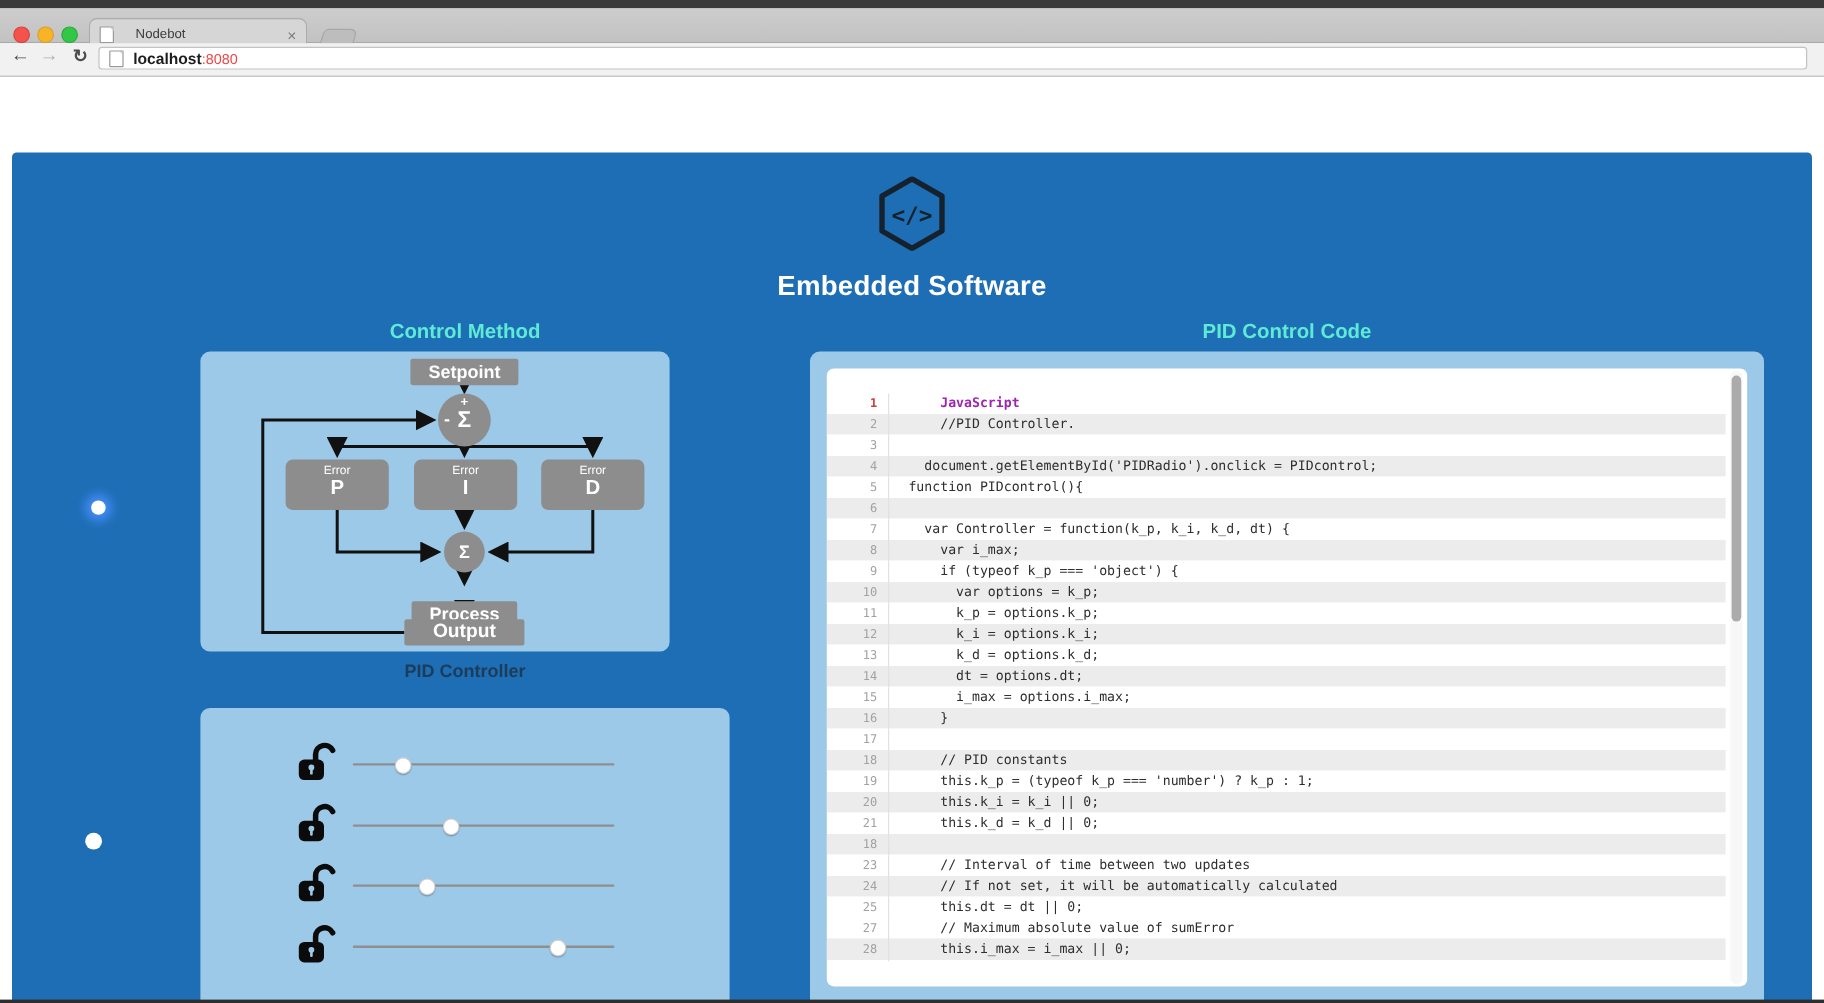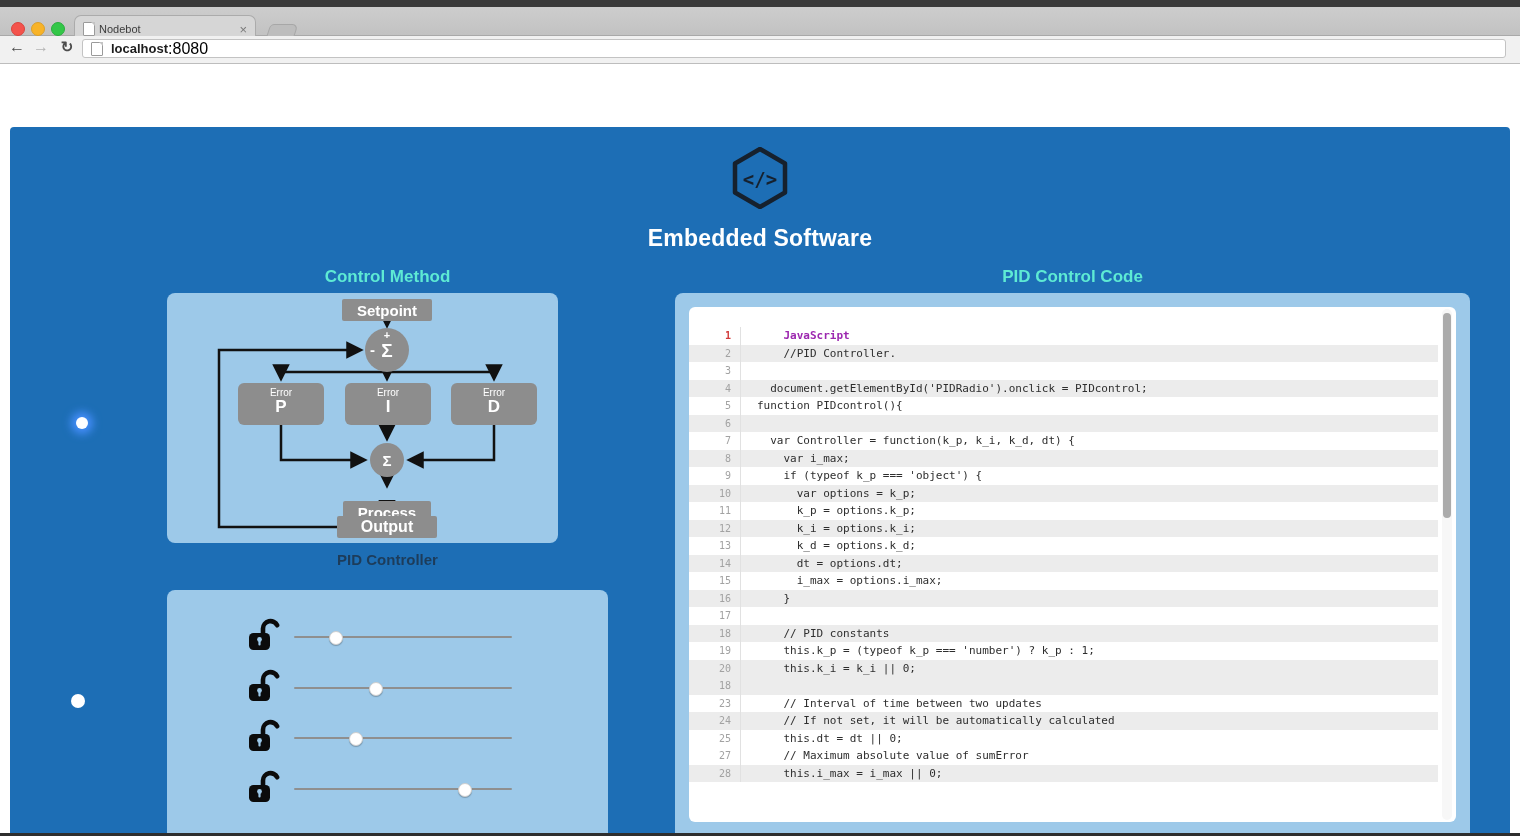--- a/index.html
+++ b/index.html
@@ -12,38 +12,38 @@
   .win-top-edge{position:absolute;left:0;top:0;width:1520px;height:7px;background:#3a3a3a;}
   .tab-strip{position:absolute;left:0;top:7px;width:1520px;height:28px;
     background:linear-gradient(#cdcdcd,#c2c2c2);border-bottom:1px solid #a9a9a9;}
   .traffic{position:absolute;top:15px;width:12px;height:12px;border-radius:50%;}
   .t-red{left:11px;background:#f4534c;border:1px solid #d9443e;}
   .t-yellow{left:31px;background:#f8b327;border:1px solid #dba02a;}
   .t-green{left:51px;background:#33c748;border:1px solid #2aad3e;}
   .tab{position:absolute;left:74px;top:8px;width:182px;height:27px;
     background:#d6d6d6;border:1px solid #ababab;border-bottom:none;
     border-radius:7px 7px 0 0;display:flex;align-items:center;padding:0 8px;box-sizing:border-box;}
-  .tab-title{font-size:11px;color:#3c3c3c;margin-left:4px;flex:1;white-space:nowrap;overflow:hidden;}
+  .tab-title{font-size:11px;color:#3c3c3c;margin-left:18px;flex:1;white-space:nowrap;overflow:hidden;}
   .tab-close{font-size:13px;color:#7a7a7a;line-height:1;cursor:default;}
   .newtab-stub{position:absolute;left:268px;top:17px;width:26px;height:13px;background:#bdbdbd;
     border:1px solid #a7a7a7;border-radius:4px 6px 2px 2px;transform:skewX(-18deg);}
   .doc-icon{width:10px;height:12px;background:#ffffff;border:1px solid #9a9a9a;border-radius:1px;
     position:relative;flex:none;}
   .doc-icon:after{content:"";position:absolute;right:-1px;top:-1px;width:0;height:0;
     border-left:4px solid transparent;border-top:4px solid #c4c4c4;}
   .toolbar{position:absolute;left:0;top:36px;width:1520px;height:27px;
     background:#f1f1f1;border-bottom:1px solid #bdbdbd;}
   .nav-btn{position:absolute;top:2px;font-size:16px;font-weight:bold;color:#4c4c4c;width:22px;text-align:center;}
   .nav-back{left:6px;}
   .nav-fwd{left:30px;color:#b3b3b3;}
   .nav-reload{left:56px;font-size:15px;}
   .url-bar{position:absolute;left:82px;top:3px;width:1424px;height:19px;background:#ffffff;
     border:1px solid #c3c3c3;border-radius:3px;display:flex;align-items:center;padding:0 8px;box-sizing:border-box;}
   .url-host{font-size:13px;font-weight:bold;color:#1d1d1d;margin-left:8px;}
-  .url-port{font-size:16px;color:#000000;}
+  .url-port{font-size:12px;color:#ef4444;}
   
   .page-blue{position:absolute;left:10px;top:127px;width:1500px;height:712px;
     background:#1d6eb5;border-radius:4px 4px 0 0;}
   .win-bottom-edge{position:absolute;left:0;bottom:0;width:1520px;height:3px;background:#2e2e2e;z-index:50;}
   .logo{position:absolute;left:722px;top:20px;width:56px;height:62px;}
   .page-title{position:absolute;left:0;top:98px;width:1500px;text-align:center;
     font-size:23px;font-weight:bold;color:#ffffff;letter-spacing:.2px;}
   .section-title{position:absolute;top:140px;text-align:center;font-size:17px;font-weight:bold;color:#5eead4;}
   .st-left{left:157px;width:441px;}
   .st-right{left:665px;width:795px;}
@@ -246,20 +246,21 @@
           <div class="cl"><span class="ln">11</span><span class="ct">      k_p = options.k_p;</span></div>
           <div class="cl even"><span class="ln">12</span><span class="ct">      k_i = options.k_i;</span></div>
           <div class="cl"><span class="ln">13</span><span class="ct">      k_d = options.k_d;</span></div>
           <div class="cl even"><span class="ln">14</span><span class="ct">      dt = options.dt;</span></div>
           <div class="cl"><span class="ln">15</span><span class="ct">      i_max = options.i_max;</span></div>
           <div class="cl even"><span class="ln">16</span><span class="ct">    }</span></div>
           <div class="cl"><span class="ln">17</span><span class="ct"></span></div>
           <div class="cl even"><span class="ln">18</span><span class="ct">    // PID constants</span></div>
           <div class="cl"><span class="ln">19</span><span class="ct">    this.k_p = (typeof k_p === 'number') ? k_p : 1;</span></div>
           <div class="cl even"><span class="ln">20</span><span class="ct">    this.k_i = k_i || 0;</span></div>
+          <div class="cl"><span class="ln">21</span><span class="ct">    this.k_d = k_d || 0;</span></div>
           <div class="cl even"><span class="ln">18</span><span class="ct"></span></div>
           <div class="cl"><span class="ln">23</span><span class="ct">    // Interval of time between two updates</span></div>
           <div class="cl even"><span class="ln">24</span><span class="ct">    // If not set, it will be automatically calculated</span></div>
           <div class="cl"><span class="ln">25</span><span class="ct">    this.dt = dt || 0;</span></div>
           <div class="cl"><span class="ln">27</span><span class="ct">    // Maximum absolute value of sumError</span></div>
           <div class="cl even"><span class="ln">28</span><span class="ct">    this.i_max = i_max || 0;</span></div>
         </div>
       <div class="scroll-track"></div>
       <div class="scroll-thumb"></div>
     </div>

